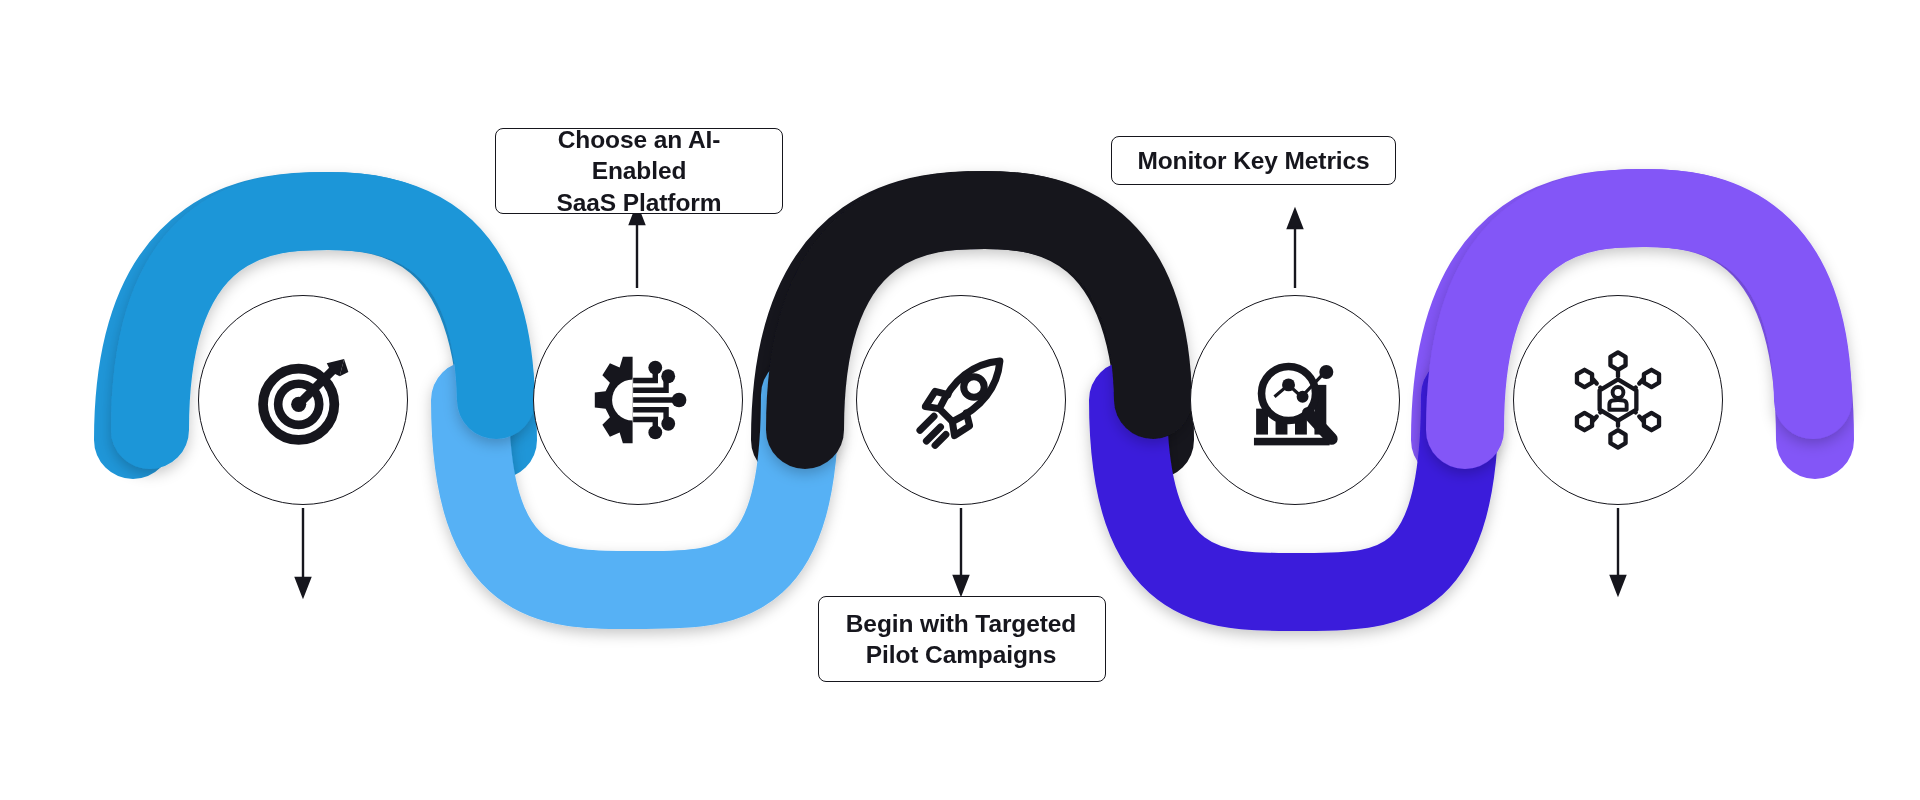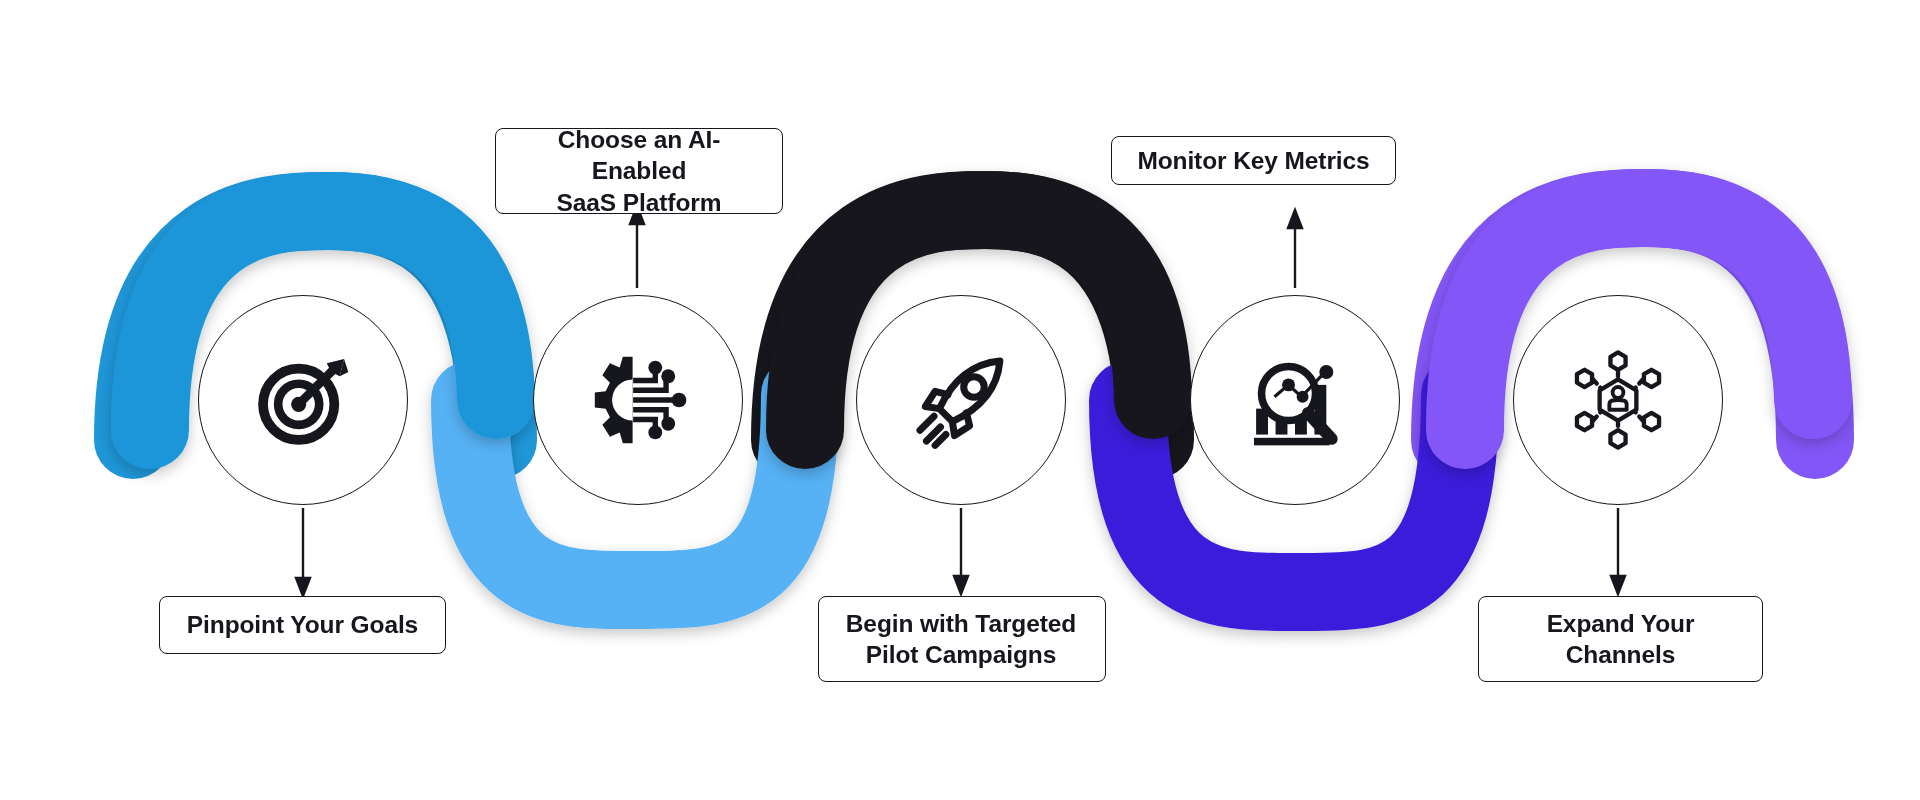--- a/index.html
+++ b/index.html
@@ -193,26 +193,23 @@
         <path d="M 27 69 L 34 61"></path>
         <path d="M 73 69 L 66 61"></path>
       </g>
       <g fill="none" stroke="#16161d" stroke-width="3.6" stroke-linejoin="round" stroke-linecap="round">
         <circle cx="50" cy="43" r="5"></circle>
         <path d="M 42 59 L 42 54 C 42 50 46 50 50 50 C 54 50 58 50 58 54 L 58 59 Z"></path>
       </g>
     </svg>
   </div>
 
-  <div class="pill" style="left:159px; top:596px; width:287px; height:58px;">Pinpoint Your Goals</div>
 
   <div class="pill" style="left:495px; top:128px; width:288px; height:86px;">Choose an AI-Enabled
 SaaS Platform</div>
 
   <div class="pill" style="left:818px; top:596px; width:288px; height:86px;padding-left:20px;">Begin with Targeted
 Pilot Campaigns</div>
 
   <div class="pill" style="left:1111px; top:136px; width:285px; height:49px;">Monitor Key Metrics</div>
 
-  <div class="pill" style="left:1478px; top:596px; width:285px; height:86px;">Expand Your
-Channels</div>
 
 </div>
 
 </body></html>

